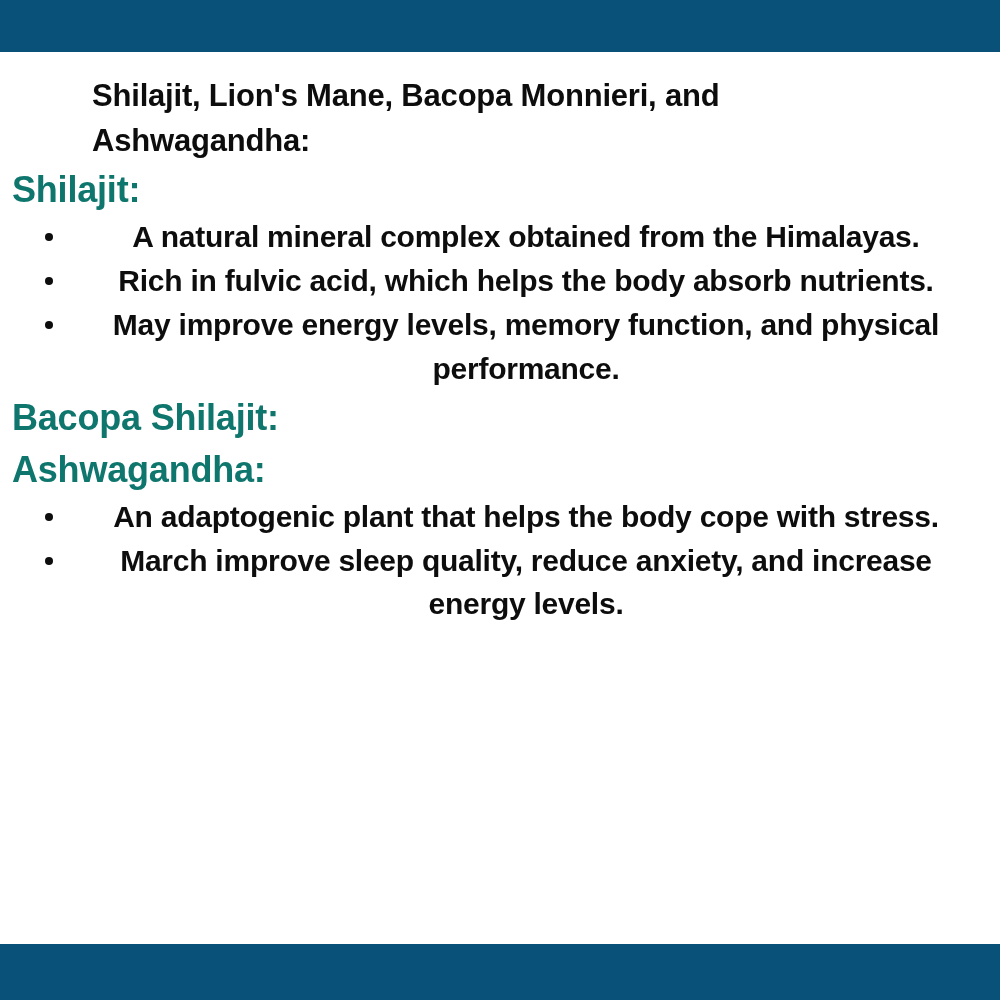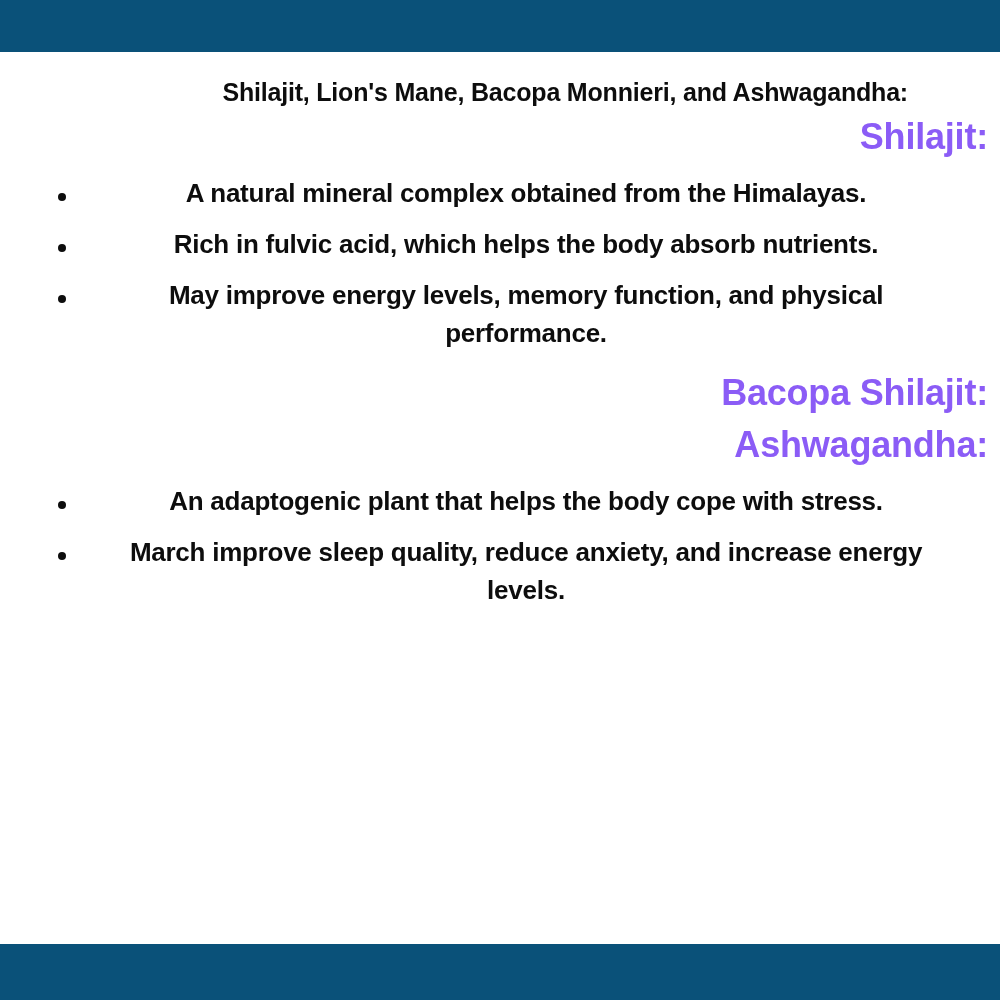--- a/index.html
+++ b/index.html
@@ -37,54 +37,54 @@
     box-sizing: border-box;
     display: flex;
     flex-direction: column;
     justify-content: flex-start;
     overflow: hidden;
   }
 
   .doc-title {
     margin: 0;
     padding: 22px 80px 0 80px;
-    font-size: 25px;
+    font-size: 31px;
     font-weight: 700;
     line-height: 1.44;
     color: #0d0d0d;
-    text-align: right;
+    text-align: left;
     letter-spacing: -0.2px;
   }
 
   .section {
     display: block;
   }
 
   .section-heading {
     margin: 0;
     padding: 1px 0 0 0;
     font-size: 36px;
     font-weight: 700;
     line-height: 1.42;
-    color: #8b5cf6;
-    text-align: right;
+    color: #0f766e;
+    text-align: left;
     letter-spacing: -0.2px;
   }
 
   ul.bullets {
     list-style: none;
     margin: 0;
     padding: 0;
   }
 
   ul.bullets li {
     position: relative;
-    margin: 13px;
+    margin: 0;
     padding: 0 14px 0 66px;
-    font-size: 26px;
+    font-size: 30px;
     font-weight: 700;
     line-height: 1.46;
     color: #0d0d0d;
     text-align: center;
     letter-spacing: -0.25px;
   }
 
   ul.bullets li .dot {
     position: absolute;
     left: 33px;

